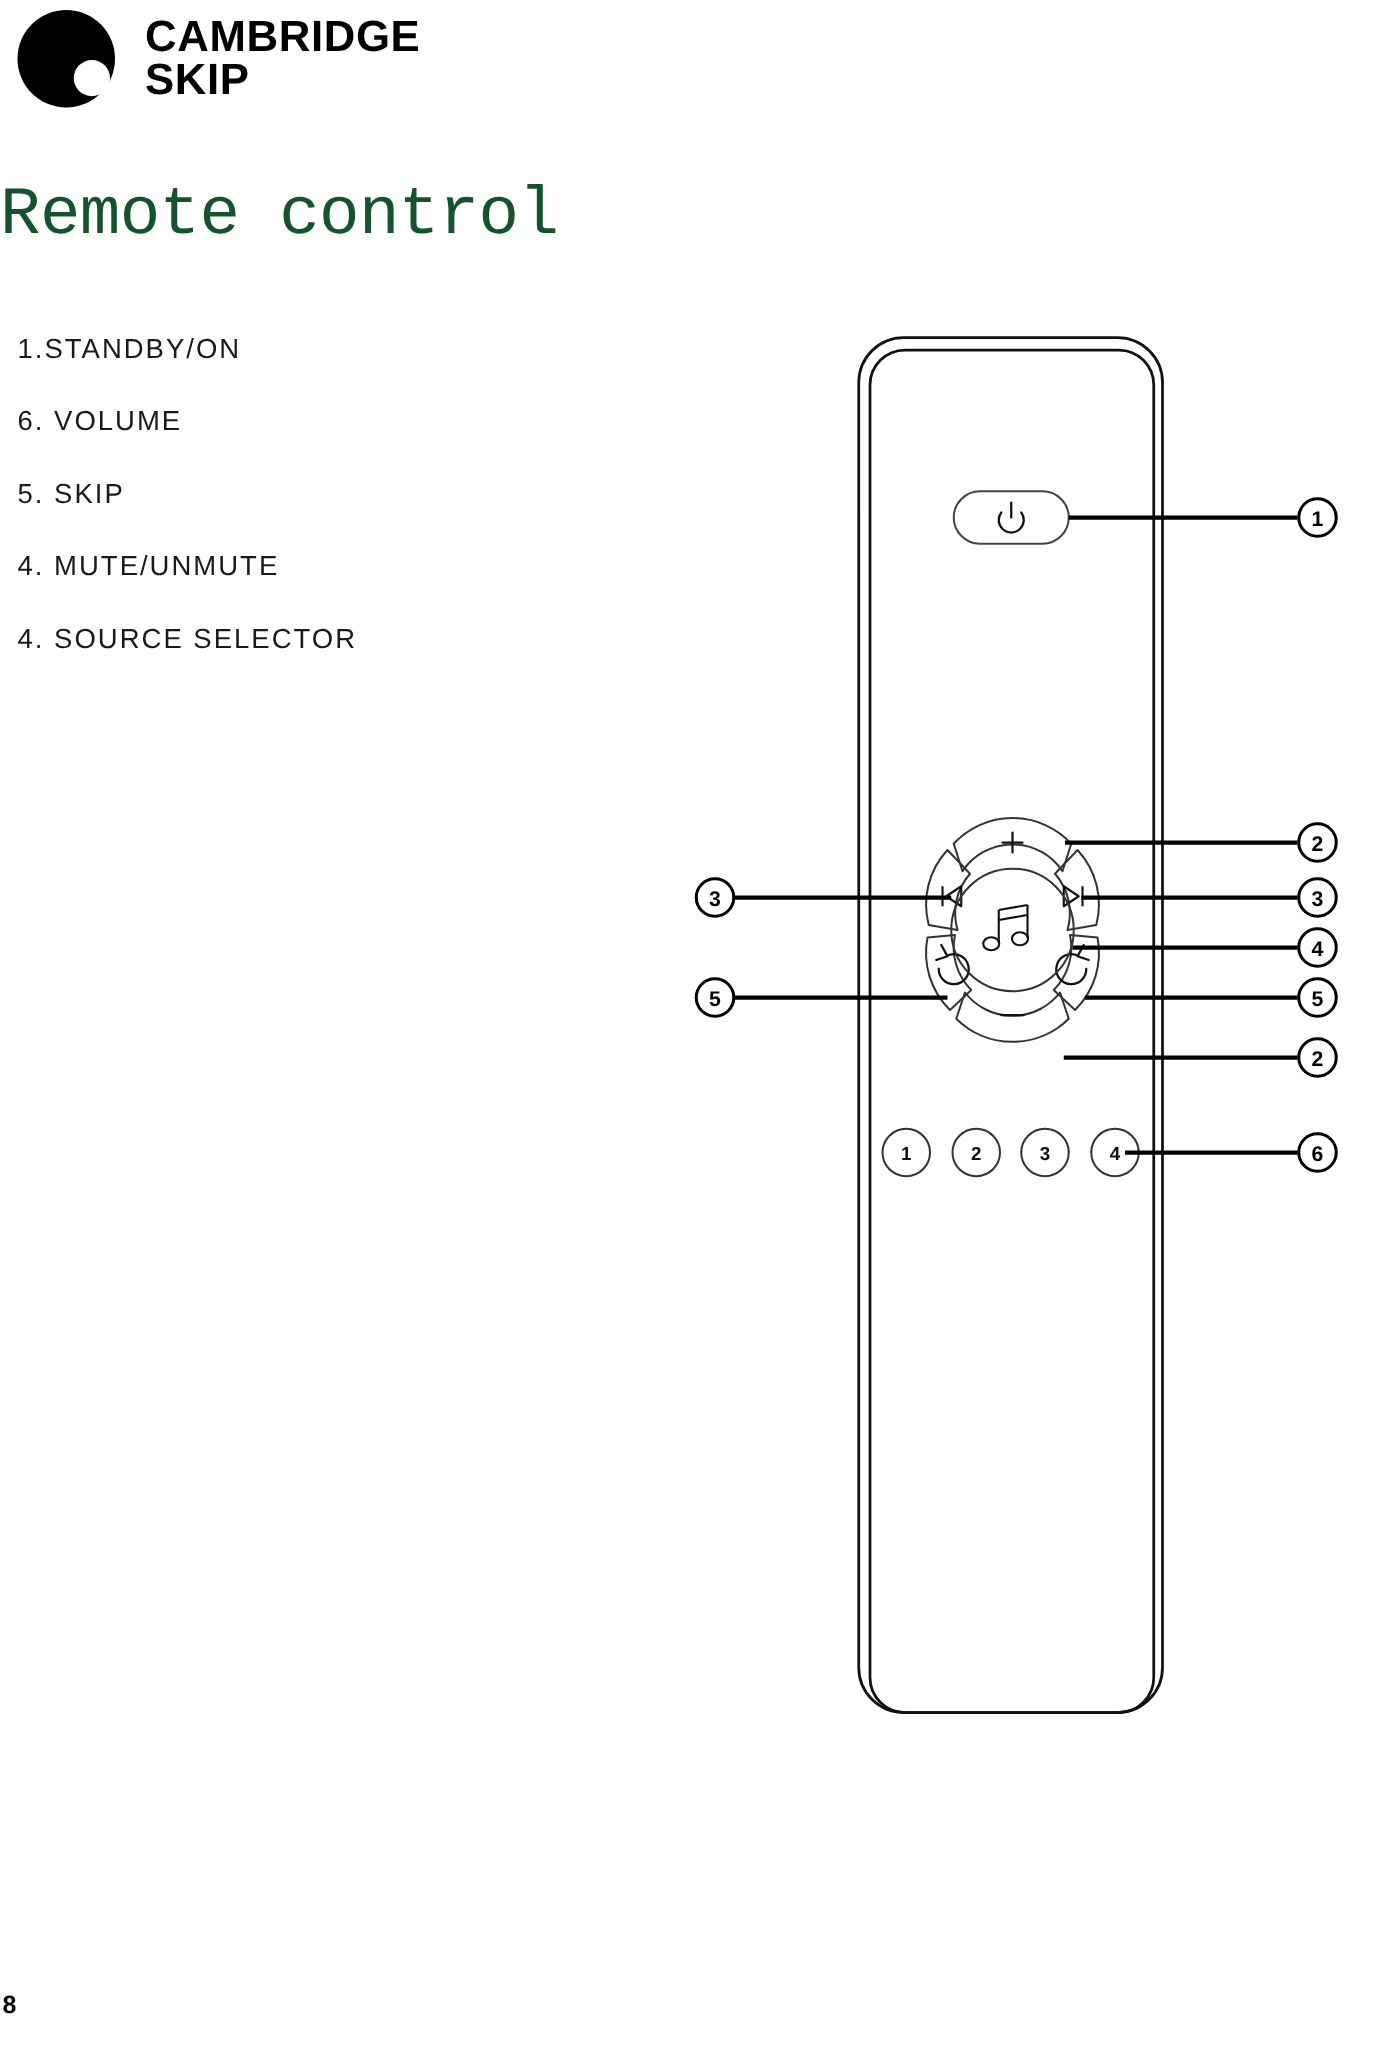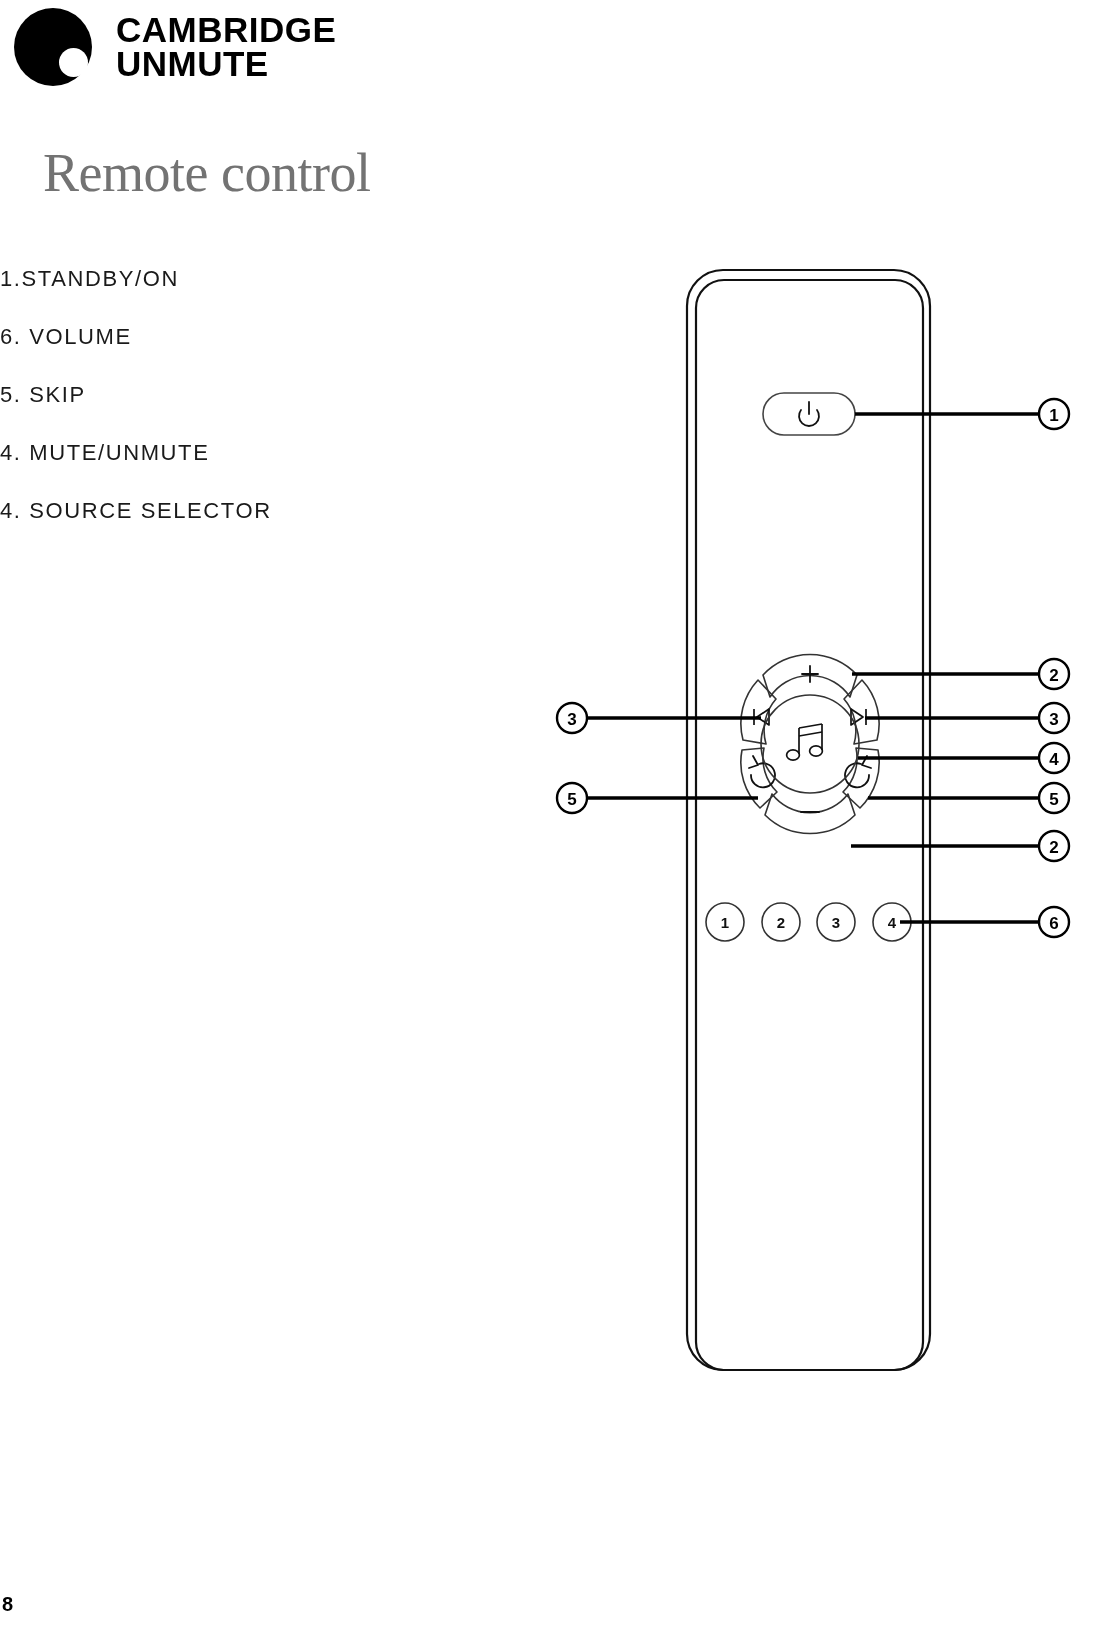--- a/index.html
+++ b/index.html
@@ -54,33 +54,32 @@
     font-size: 35px;
     letter-spacing: 0.5px;
     color: #000000;
   }
 
   
   .page-title {
     position: absolute;
     left: 0px;
     top: 142px;
-    font-family: Liberation Serif, serif;
+    font-family: Liberation Mono, monospace;
     font-weight: 400;
     font-size: 54px;
     letter-spacing: -0.5px;
-    color: #737373;
+    color: #14532d;
     white-space: nowrap;
-    padding-left: 43px;
   }
 
   
   .legend {
     position: absolute;
-    left: 0px;
+    left: 14px;
     top: 268px;
     width: 520px;
   }
   .legend-entry { margin-bottom: 0px; }
   .legend-head {
     font-family: "Liberation Sans", sans-serif;
     font-weight: 300;
     font-size: 22px;
     letter-spacing: 1.6px;
     color: #1a1a1a;
@@ -121,21 +120,21 @@
 </head>
 <body>
 
 <div class="brand">
   <div class="brand-mark">
     <div class="disc"></div>
     <div class="hole"></div>
   </div>
   <div class="brand-words">
     <div>CAMBRIDGE</div>
-    <div>UNMUTE</div>
+    <div>SKIP</div>
   </div>
 </div>
 
 <div class="page-title">Remote control</div>
 
 <div class="legend">
 
   <div class="legend-entry">
     <div class="legend-head sp-0">1.STANDBY/ON</div>
   </div>

